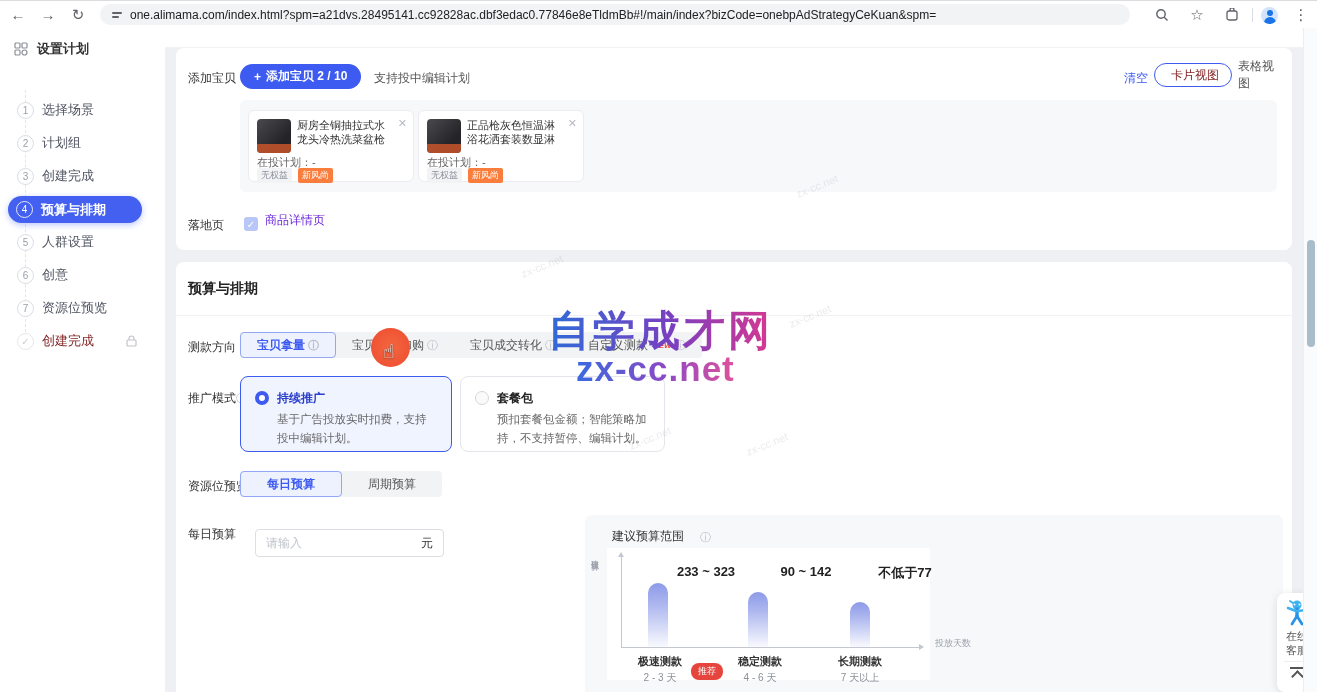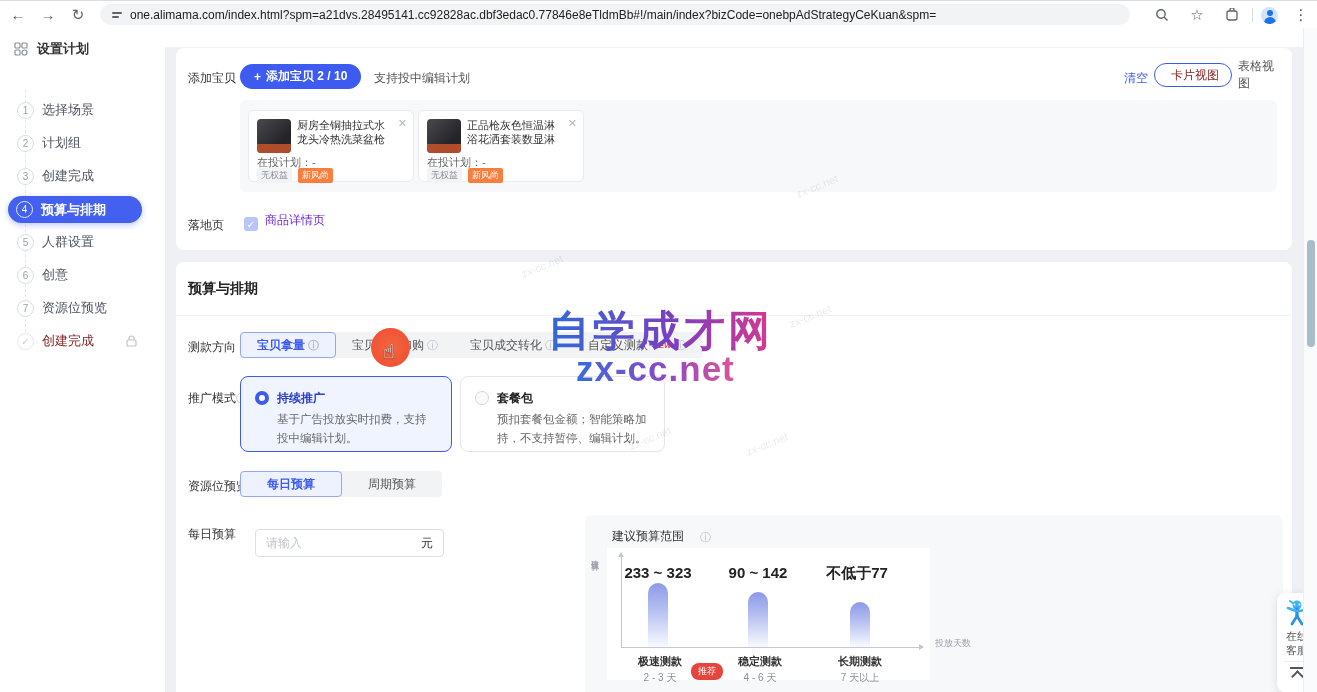--- a/index.html
+++ b/index.html
@@ -103,21 +103,21 @@
   .panel-title { position:absolute; left:15px; top:13px; font-size:12px; color:#333; display:flex; gap:16px; align-items:flex-end;margin-left:12px; }
   .chart-box { position:absolute; left:22px; top:33px; width:323px; height:132px; background:#fff; }
   .ylab { position:absolute; left:3px; top:38px; writing-mode:vertical-rl; text-orientation:upright;
     font-size:8px; color:#9aa0ab; letter-spacing:1px; }
   .axis-y { position:absolute; left:14px; top:6px; width:0; height:93px; border-left:1px solid #c3c7cf; }
   .axis-x { position:absolute; left:14px; top:99px; width:300px; border-top:1px solid #c3c7cf; }
   .arr-up { position:absolute; left:11px; top:1px; width:0; height:0; border:3.5px solid transparent; border-bottom:5px solid #c3c7cf; }
   .arr-right { position:absolute; left:312px; top:95.5px; width:0; height:0; border:3.5px solid transparent; border-left:5px solid #c3c7cf; }
   .bar { position:absolute; width:20px; bottom:33px; border-radius:10px 10px 0 0;
     background:linear-gradient(180deg,#8d9ae8 0%,#aeb8ef 35%,rgba(230,234,250,.25) 100%); }
-  .bar-val { position:absolute; top:16px; transform:translateX(-50%); font-size:15px; font-weight:bold; color:#222; white-space:nowrap; }
+  .bar-val { position:absolute; top:16px; transform:translateX(-50%); font-size:13px; font-weight:bold; color:#222; white-space:nowrap;margin-left:48px; }
   .cat { position:absolute; top:106px; transform:translateX(-50%); text-align:center; white-space:nowrap; }
   .cat b { display:block; font-size:11px; color:#333; }
   .cat span { display:block; font-size:10px; color:#8a8f99; margin-top:2px; }
   .badge-rec { position:absolute; left:84px; top:115px; background:#e5453d; color:#fff; font-size:9px;
     border-radius:8px; padding:2px 7px; }
   .xlab { position:absolute; left:350px; top:122px; font-size:9px; color:#9aa0ab; }
 
   
   .float-w { position:absolute; left:1277px; top:593px; width:40px; height:99px; background:#fff;
     border-radius:8px 0 0 8px; box-shadow:0 2px 10px rgba(0,0,0,.12); z-index:30; }

